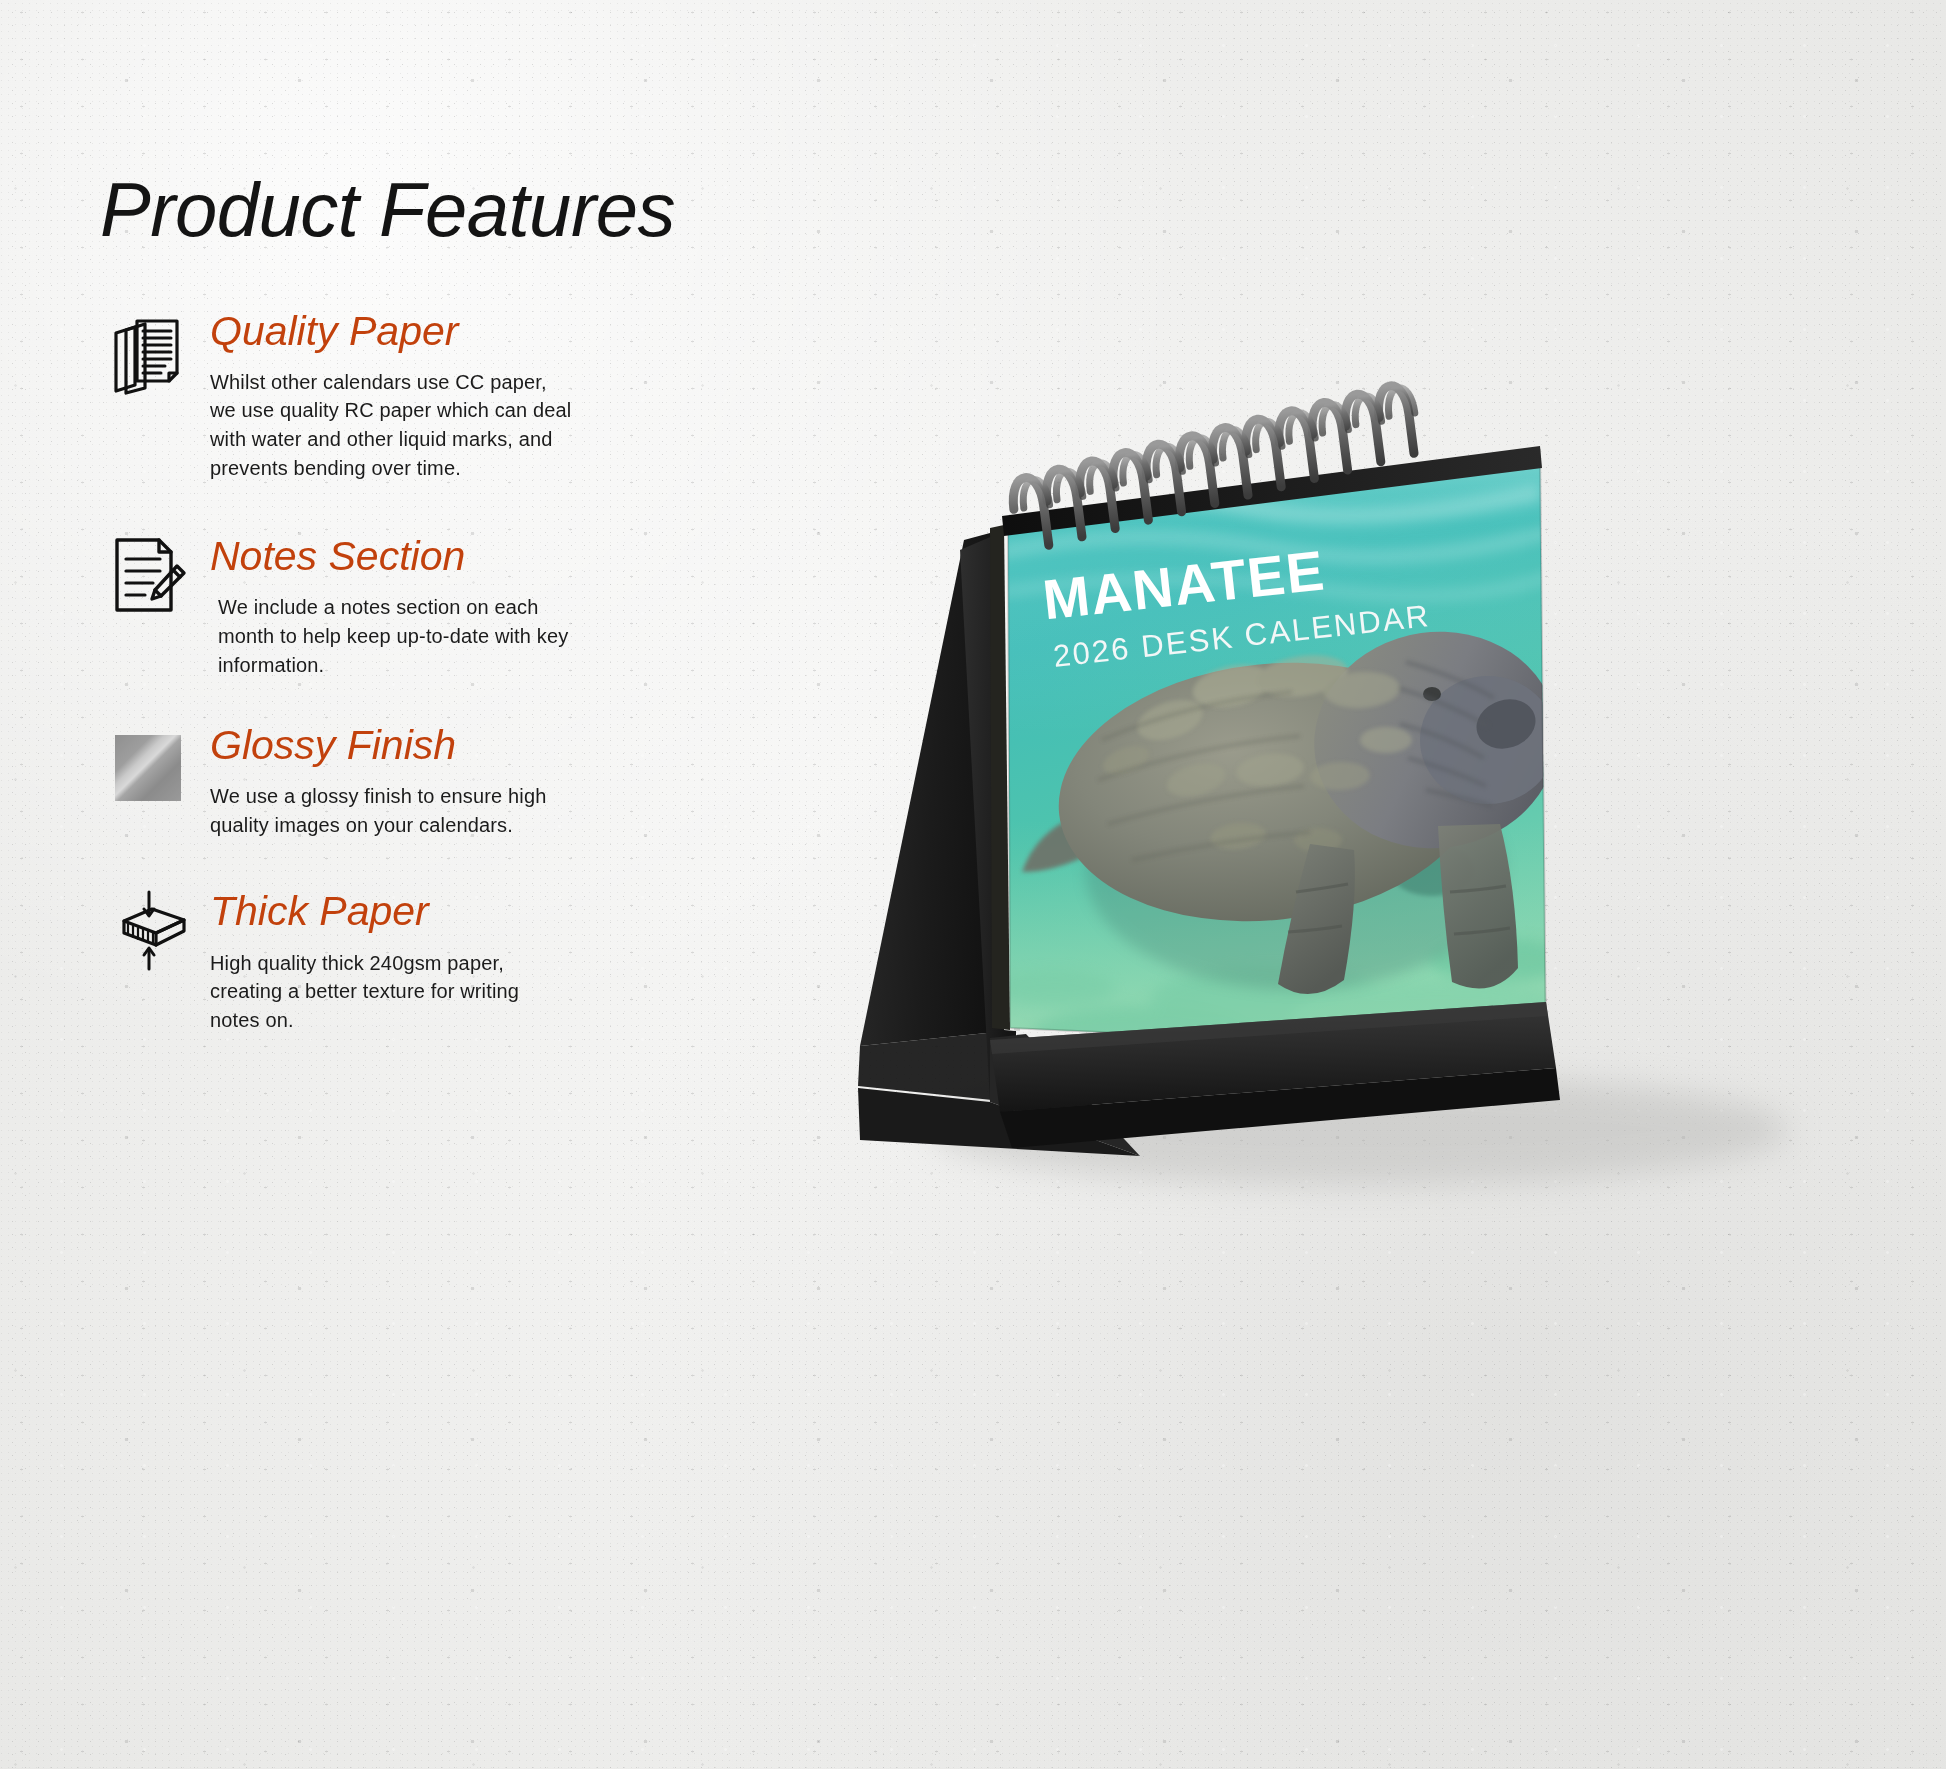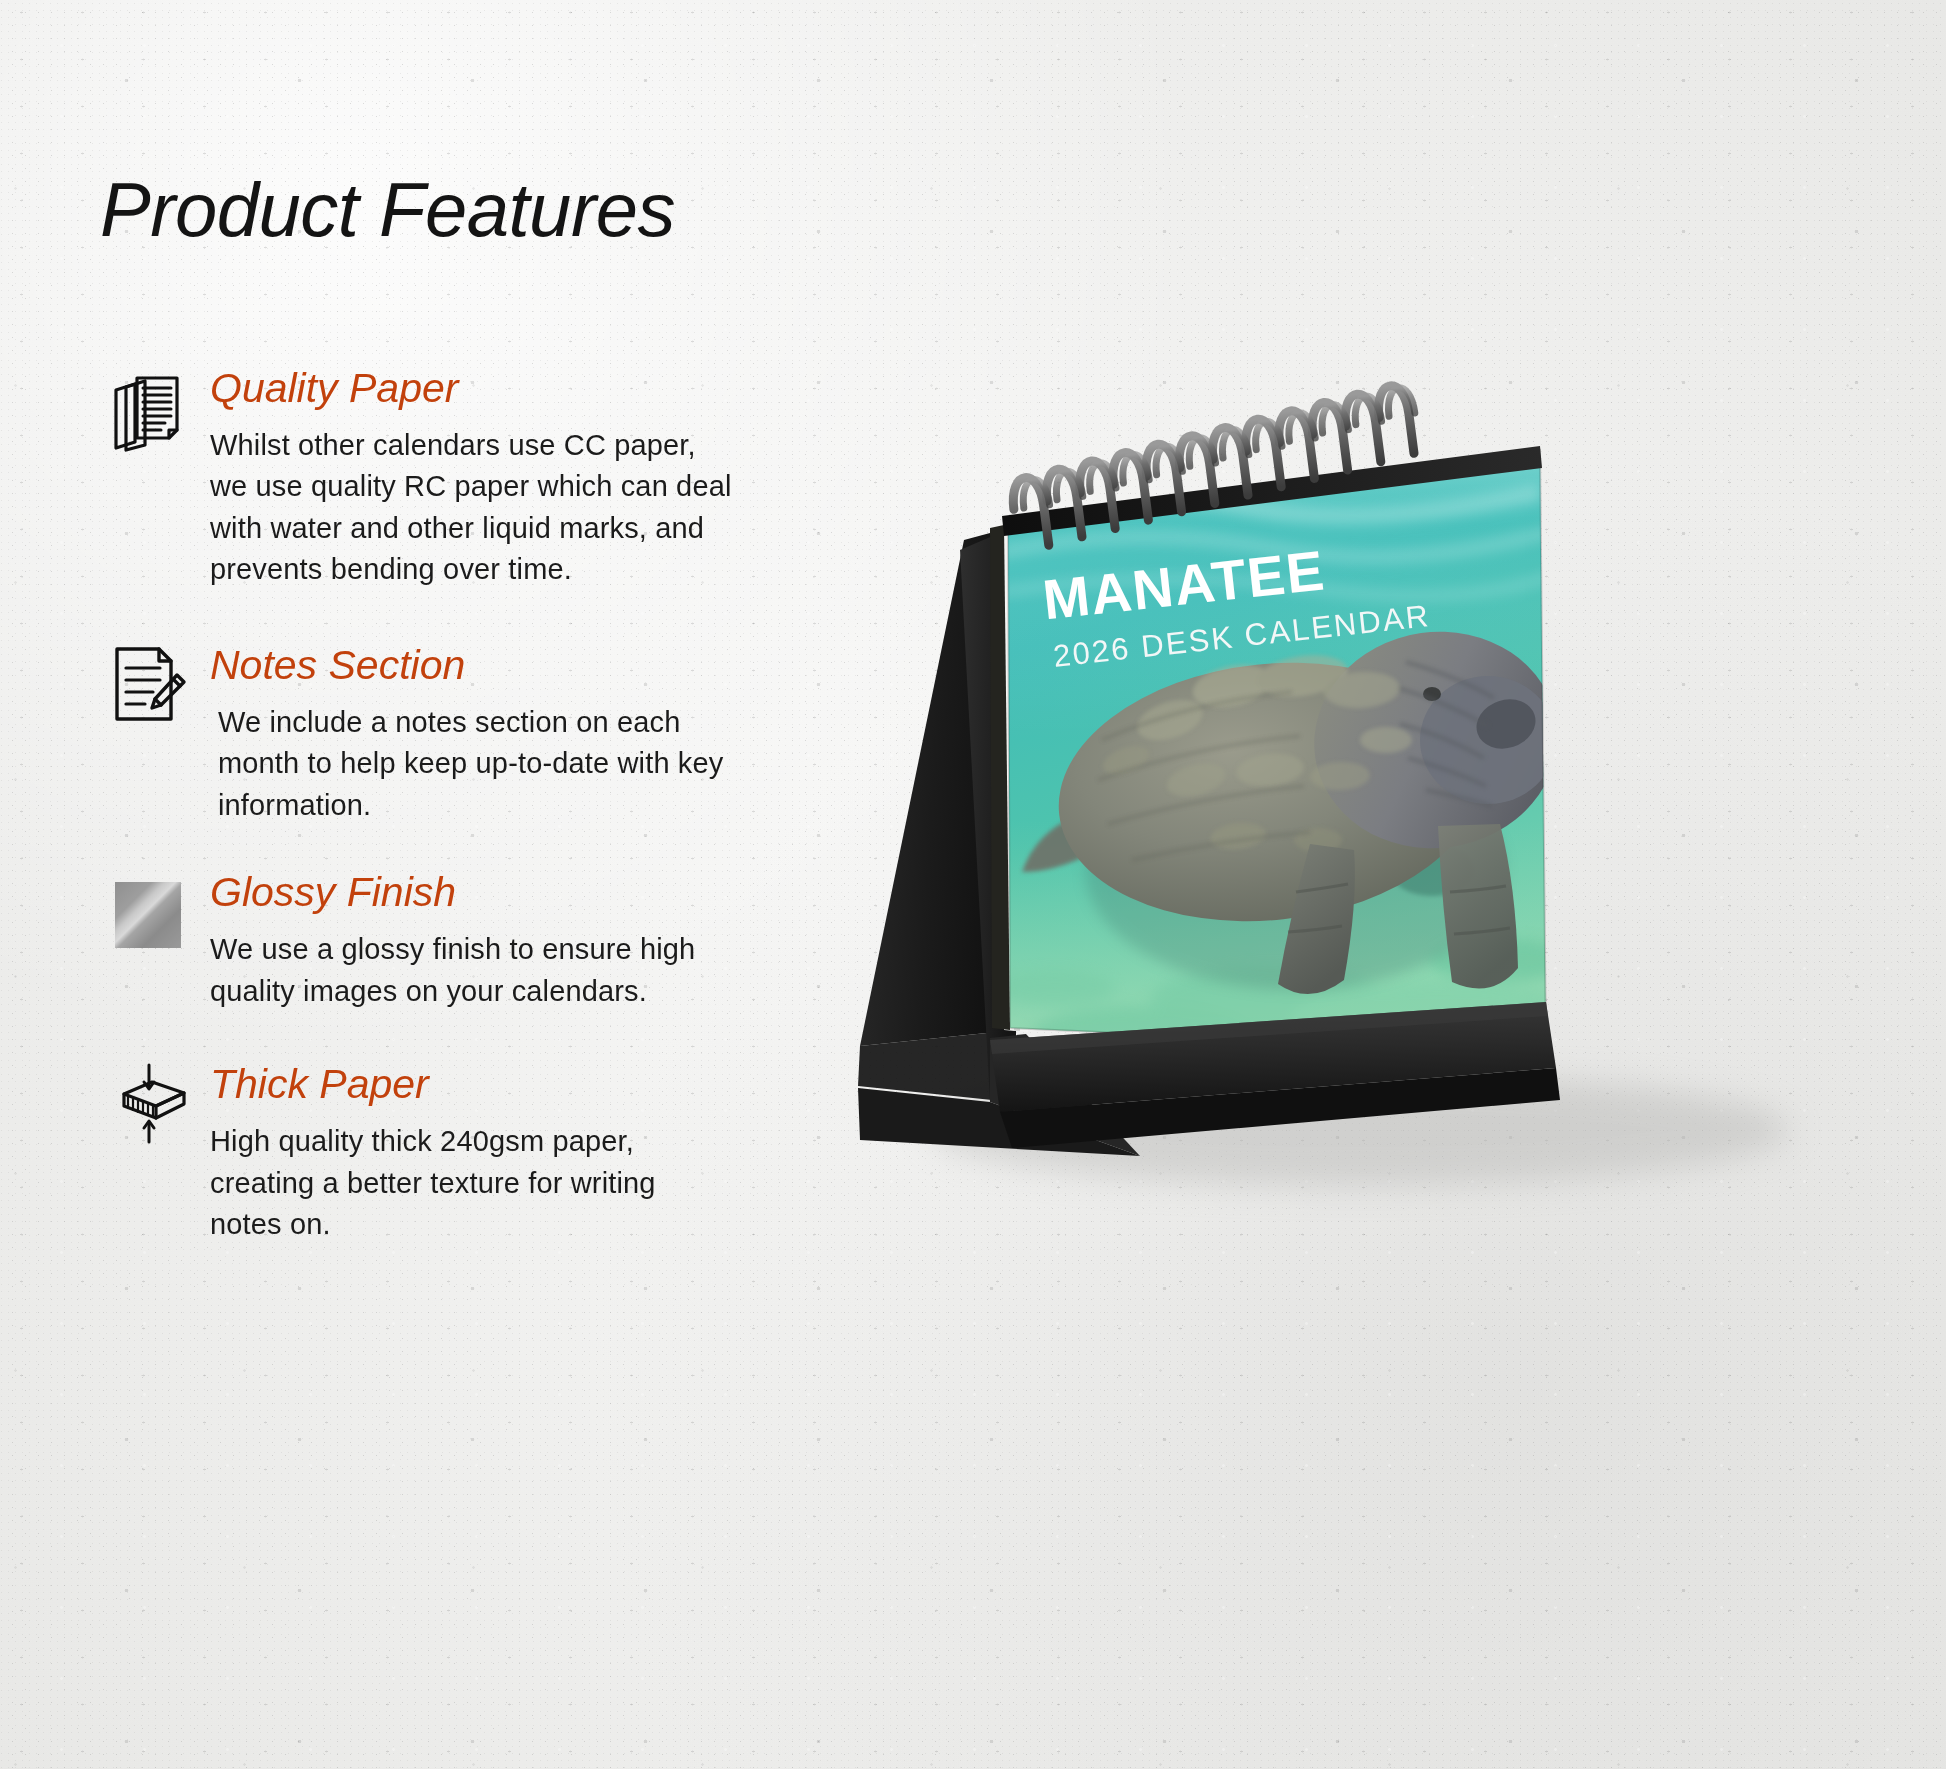--- a/index.html
+++ b/index.html
@@ -64,21 +64,21 @@
     width: 700px;
   }
 
   #page-title {
     font-size: 76px;
     font-style: italic;
     font-weight: 300;
     letter-spacing: -0.5px;
     color: #141414;
     line-height: 1.05;
-    margin-bottom: 112px;
+    margin-bottom: 55px;
     white-space: nowrap;
   }
 
   .feature {
     display: flex;
     align-items: flex-start;
     margin-bottom: 40px;
   }
   .feature-icon {
     width: 96px;
@@ -96,21 +96,21 @@
   .feature-heading {
     font-size: 41px;
     font-style: italic;
     font-weight: 400;
     color: #c2410c;
     line-height: 1.1;
     margin-bottom: 14px;
     white-space: nowrap;
   }
   .feature-text {
-    font-size: 29px;
+    font-size: 20px;
     font-weight: 300;
     color: #1b1b1b;
     line-height: 1.43;
     letter-spacing: 0.15px;
     white-space: pre-line;
   }
 
   
   #feature-quality   { margin-bottom: 44px; }
   #feature-quality  .feature-body { padding-left: 14px; }

